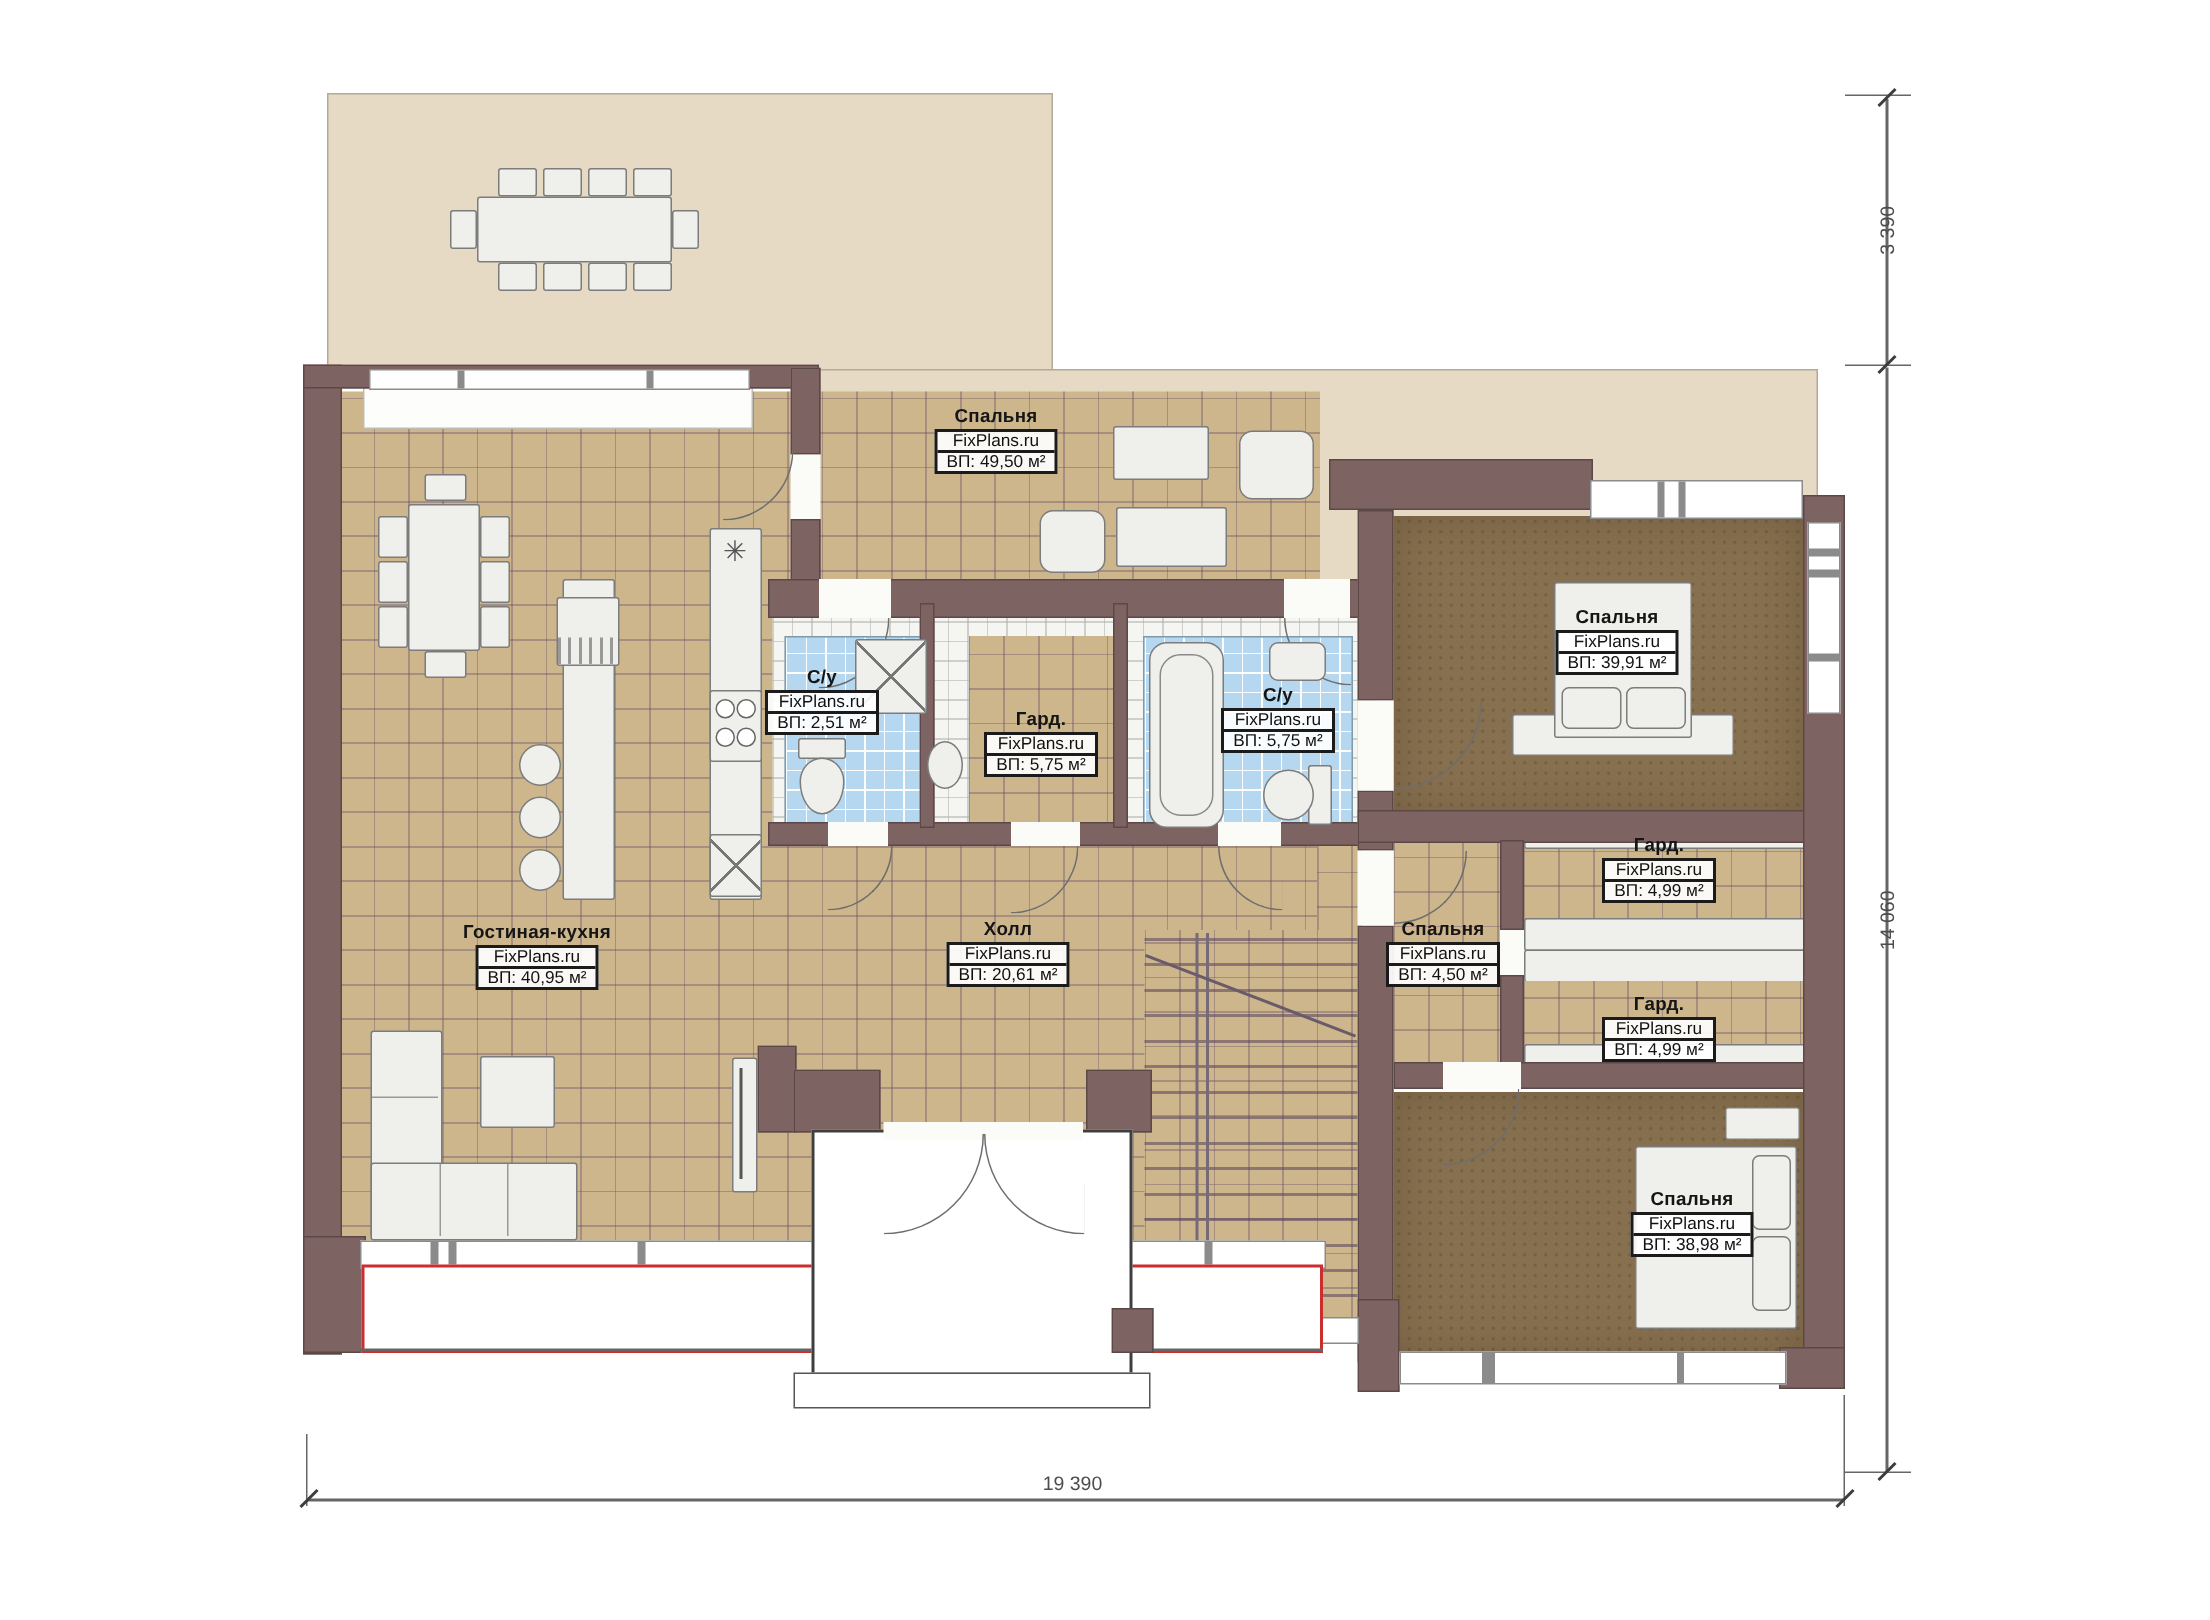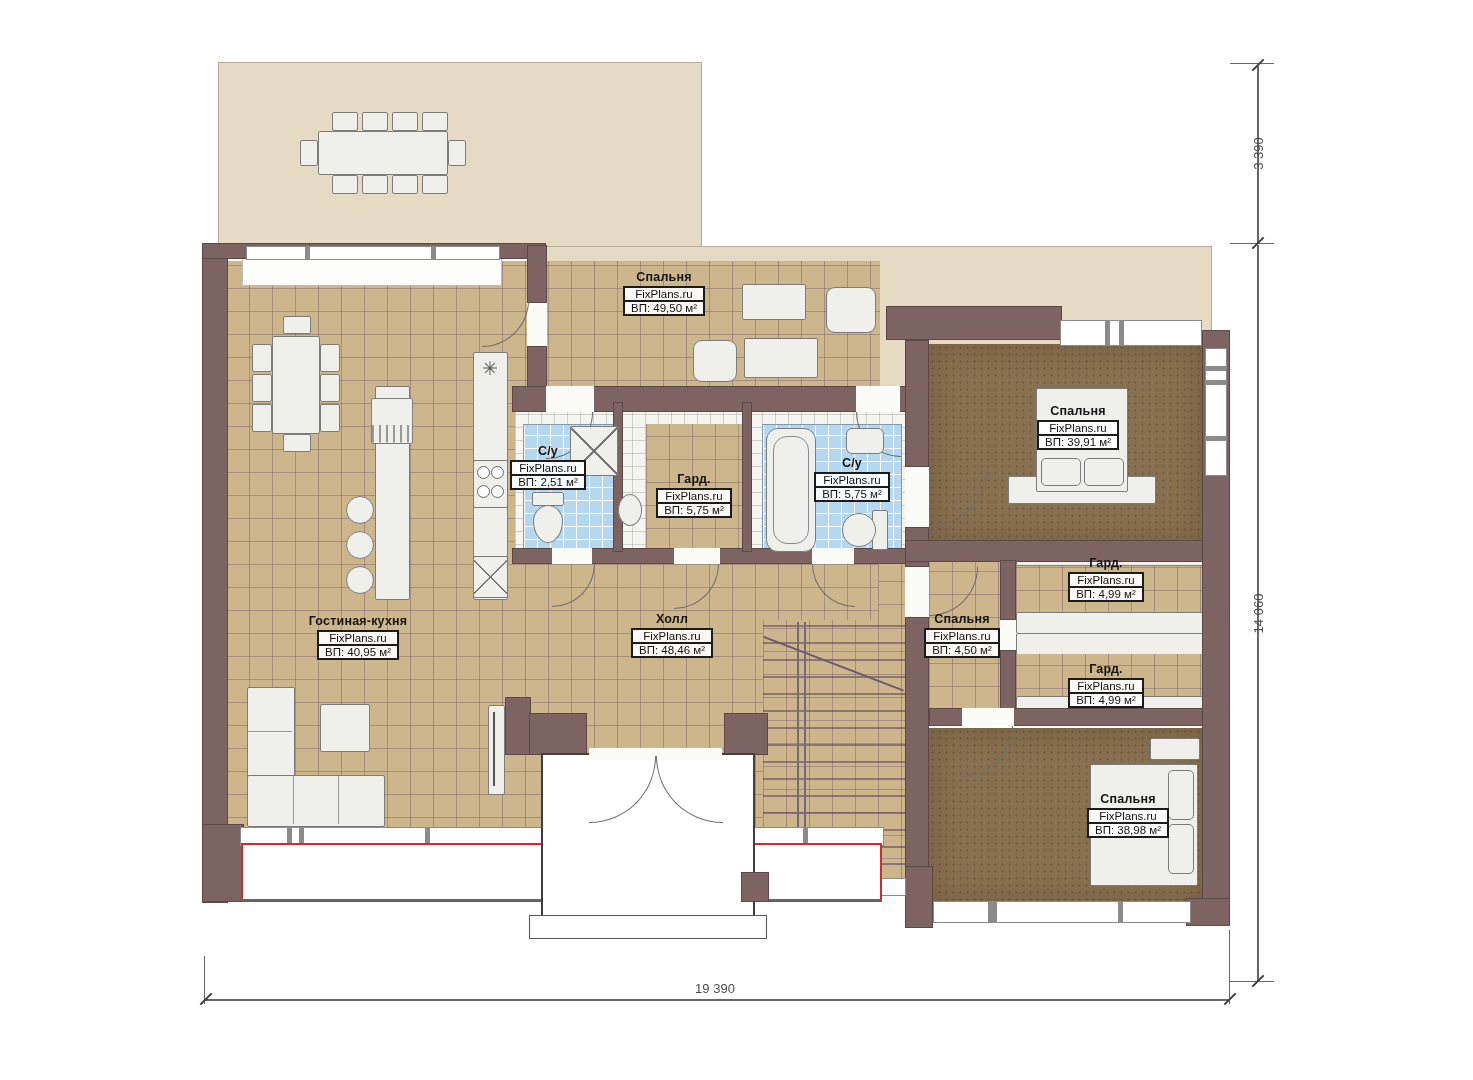--- a/index.html
+++ b/index.html
@@ -273,21 +273,21 @@
     <div class="rl-box">
       <div class="rl-wm">FixPlans.ru</div>
       <div class="rl-area">ВП: 40,95 м²</div>
     </div>
   </div>
 
   <div class="room-label" style="left:612px;top:612px;">
     <div class="rl-name">Холл</div>
     <div class="rl-box">
       <div class="rl-wm">FixPlans.ru</div>
-      <div class="rl-area">ВП: 48,46 м²</div>
+      <div class="rl-area">ВП: 20,61 м²</div>
     </div>
   </div>
 
   <div class="room-label" style="left:902px;top:612px;">
     <div class="rl-name">Спальня</div>
     <div class="rl-box">
       <div class="rl-wm">FixPlans.ru</div>
       <div class="rl-area">ВП: 4,50 м²</div>
     </div>
   </div>

